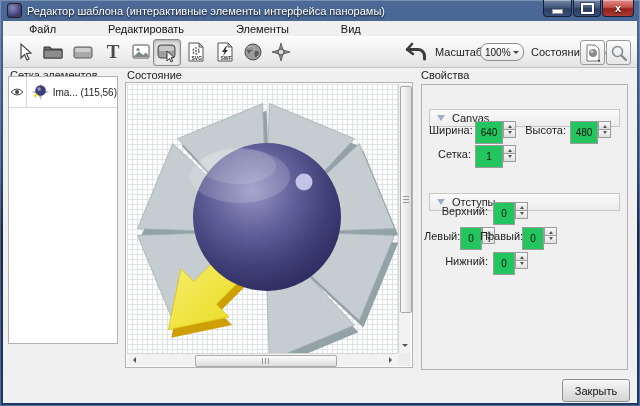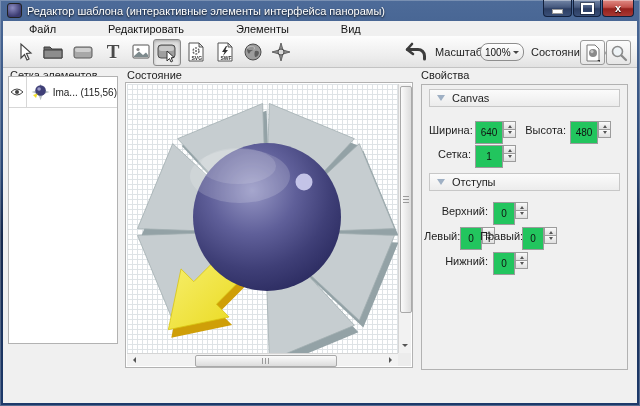--- a/index.html
+++ b/index.html
@@ -60,21 +60,21 @@
   .vgrip{position:absolute;left:2px;top:50%;margin-top:-4px;width:6px;height:8px;
     background:repeating-linear-gradient(#9a9a9a 0 1px,transparent 1px 3px);}
   .hthumb{position:absolute;left:68px;width:140px;top:1px;height:10px;background:linear-gradient(#fbfbfb,#dcdcdc);
     border:1px solid #a9a9a9;border-radius:2px;}
   .hgrip{position:absolute;top:2px;left:50%;margin-left:-4px;height:6px;width:8px;
     background:repeating-linear-gradient(90deg,#9a9a9a 0 1px,transparent 1px 3px);}
   .sb-arrow{position:absolute;width:0;height:0;border:3px solid transparent;}
   .corner{position:absolute;right:1px;bottom:1px;width:13px;height:13px;background:#ececec;}
   
   .group-hdr{position:absolute;height:18px;left:7px;width:191px;border:1px solid #c7c7c7;border-radius:0;
-    background:linear-gradient(#fbfbfb,#ececec);display:flex;align-items:center;font-size:11px;color:#222;box-sizing:border-box;}
+    background:linear-gradient(#fbfbfb,#ececec);display:flex;align-items:center;font-size:11px;color:#222;box-sizing:border-box;margin-top:20px;}
   .tri{width:0;height:0;border:4px solid transparent;border-top:6px solid #9fb0c4;margin:3px 7px 0 7px;}
   .fld-label{position:absolute;font-size:11px;color:#222;text-align:right;}
   .spin-val{position:absolute;height:23px;border:1px solid #9c9c9c;background:#22c55e;box-sizing:border-box;
     font-size:10px;display:flex;align-items:center;justify-content:center;color:#111;}
   .spin-btns{position:absolute;width:13px;height:17px;display:flex;flex-direction:column;}
   .spin-b{flex:1;border:1px solid #9c9c9c;background:linear-gradient(#fafafa,#dfdfdf);
     display:flex;align-items:center;justify-content:center;box-sizing:border-box;}
   .spin-b + .spin-b{border-top:none;}
   .tri-up{width:0;height:0;border:2px solid transparent;border-bottom:3px solid #555;}
   .tri-dn{width:0;height:0;border:2px solid transparent;border-top:3px solid #555;}
@@ -365,14 +365,15 @@
       <div class="spin-btns" style="left:93px;top:167px">
         <div class="spin-b">
             <span class="tri-up"></span>
           </div>
         <div class="spin-b">
             <span class="tri-dn"></span>
           </div>
       </div>
     </div>
 
+    <div class="close-btn">Закрыть</div>
   </div>
 </div>
 
 </body></html>

